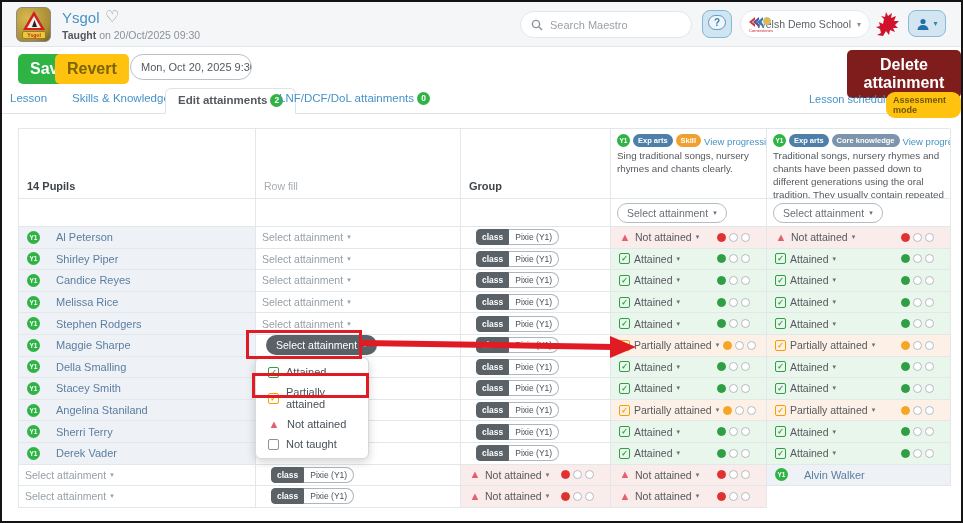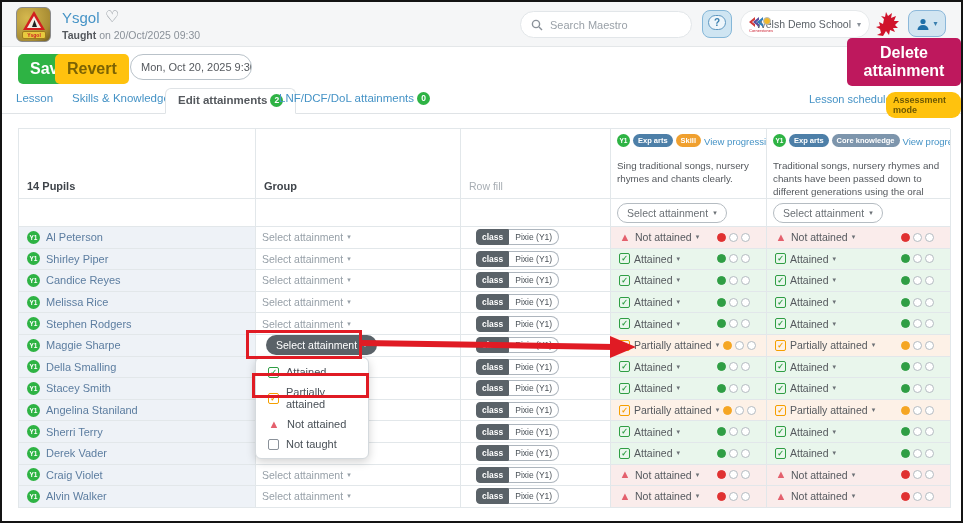--- a/index.html
+++ b/index.html
@@ -52,21 +52,21 @@
     border:1px solid #8cb8da; border-radius:8px; display:flex; align-items:center; justify-content:center; gap:3px; }
   .profilebtn .caret { font-size:8px; color:#3a7fae; }
   
   .btn { display:inline-block; border:none; border-radius:5px; font-size:16px; font-weight:bold;
     padding:6px 12px; cursor:pointer; font-family:"Liberation Sans", sans-serif; }
   .btn-save { position:absolute; left:16px; top:52px; background:#2eb344; color:#fff; }
   .btn-revert { position:absolute; left:53px; top:52px; background:#ffc20e; color:#7c6304; }
   .datepick { position:absolute; left:128px; top:52px; width:122px; height:26px; background:#fff;
     border:1px solid #b9c2c9; border-radius:13px; font-size:11px; color:#55595e; line-height:24px;
     padding:0 10px; white-space:nowrap; overflow:hidden; }
-  .btn-delete { position:absolute; left:845px; top:36px; background:#be185d; color:#fff; }
+  .btn-delete { position:absolute; left:845px; top:48px; background:#7f1d1d; color:#fff; }
   
   .tabbar { position:absolute; left:0; top:86px; width:959px; height:26px; border-bottom:1px solid #dfe3e6; }
   .tab { position:absolute; top:4px; font-size:11.5px; color:#4593c6; cursor:pointer; }
   .tab-active { position:absolute; top:0; height:26px; background:#fff; border:1px solid #dfe3e6; border-bottom:1px solid #fff;
     border-radius:6px 6px 0 0; font-size:11.5px; color:#55595e; font-weight:bold; padding:5px 12px 0 12px; }
   .tab-badge { display:inline-block; min-width:13px; height:13px; border-radius:7px; background:#2eb344; color:#fff;
     font-size:8.5px; font-weight:bold; text-align:center; line-height:13px; margin-left:3px; vertical-align:1px; }
   .lesson-sched { position:absolute; left:807px; top:5px; font-size:11px; color:#4593c6; }
   .assess-badge { position:absolute; left:884px; top:4px; background:#ffc20e; color:#6d5804; font-size:9px; font-weight:bold;
     border-radius:9px; padding:3px 7px; }
@@ -82,22 +82,22 @@
   .c-head.dim { color:#a7adb3; font-size:10.5px; }
   .c-assess-head { flex-direction:column; align-items:stretch; justify-content:flex-start; padding:5px 6px; white-space:normal; }
   .badgeline { display:flex; align-items:flex-end; gap:3px; }
   .y1badge { width:13px; height:13px; border-radius:50%; background:#2eb344; color:#fff; font-size:6.5px; font-weight:bold;
     display:inline-flex; align-items:center; justify-content:center; flex:none; }
   .pill { color:#fff; font-size:7.5px; font-weight:bold; border-radius:8px; padding:2px 5px; white-space:nowrap; flex:none; }
   .pill-subject { background:#4d7fa8; }
   .pill-skill { background:#f0a02f; }
   .pill-knowledge { background:#7d95ac; }
   .viewprog { margin-left:auto; color:#4593c6; font-size:9.5px; white-space:nowrap; }
-  .assess-desc { margin-top:13px; font-size:9.8px; line-height:1.32; color:#55595e; }
-  .c-pupil { background:#eef2f7; padding:0 8px; gap:6px; }
+  .assess-desc { margin-top:3px; font-size:9.8px; line-height:1.32; color:#55595e; }
+  .c-pupil { background:#eef2f7; padding:0 8px; gap:16px; }
   .pupil-name { color:#5c7da0; font-size:11px; }
   .c-rowfill { padding:0 6px; color:#97a0a8; font-size:10.5px; gap:4px; }
   .c-group { padding:0 6px; }
   .classbadge { display:inline-flex; align-items:center; height:15px; font-size:8.5px;padding-left:9px; }
   .classbadge .k { background:#5a6268; color:#fff; font-weight:bold; border-radius:4px 0 0 4px; padding:2px 5px; border:1px solid #5a6268; }
   .classbadge .v { background:#fff; color:#495057; border:1px solid #adb5bd; border-left:none; border-radius:0 8px 8px 0; padding:2px 6px; }
   .selpill { display:inline-flex; align-items:center; gap:5px; border:1px solid #b5bcc2; border-radius:12px;
     background:#fff; color:#6b7075; font-size:10.5px; padding:3px 9px; margin-left:6px; }
   .caret { font-size:7px; color:#6b7075; }
   .c-status { padding:0 8px; gap:4px; }
@@ -174,33 +174,33 @@
       <span class="caret">▾</span>
     </div>
   </div>
 
   <button class="btn btn-save">Save</button>
   <button class="btn btn-revert">Revert</button>
   <div class="datepick">Mon, Oct 20, 2025 9:30 AM</div>
   <button class="btn btn-delete">Delete attainment</button>
 
   <div class="tabbar">
-    <span class="tab" style="left:14px">Lesson</span>
+    <span class="tab" style="left:8px">Lesson</span>
     <span class="tab" style="left:70px">Skills &amp; Knowledge</span>
     <span class="tab-active" style="left:163px"><span>Edit attainments</span><span class="tab-badge">2</span></span>
     <span class="tab" style="left:277px"><span>LNF/DCF/DoL attainments</span><span class="tab-badge">0</span></span>
     <span class="lesson-sched">Lesson schedule</span>
     <span class="assess-badge">Assessment mode</span>
   </div>
 
   <div class="grid">
 
     <div class="c c-head bold">14 Pupils</div>
+    <div class="c c-head dim">Row fill</div>
     <div class="c c-head bold">Group</div>
-    <div class="c c-head dim">Row fill</div>
     <div class="c c-assess-head">
       <div class="badgeline">
         <span class="y1badge">Y1</span>
         <span class="pill pill-subject">Exp arts</span>
         <span class="pill pill-skill">Skill</span>
         <span class="viewprog">View progression</span>
       </div>
       <div class="assess-desc">Sing traditional songs, nursery rhymes and chants clearly.</div>
     </div>
     <div class="c c-assess-head">
@@ -661,24 +661,20 @@
         <span style="display: inline-flex; align-items: center; gap: 4px;">
           <span class="sicon attained">✓</span>
           <span class="slabel">Attained</span>
           <span class="caret">▾</span>
         </span>
         <span class="dots">
           <span class="dot fill-attained"></span>
           <span class="dot"></span>
           <span class="dot"></span>
         </span>
-      </div>
-      <div class="c c-pupil">
-        <span class="y1badge">Y1</span>
-        <span class="pupil-name">Craig Violet</span>
       </div>
       <div class="c c-rowfill">
         <span style="display: inline-flex; align-items: center; gap: 4px;">
           <span>Select attainment</span>
           <span class="caret" style="color: rgb(151, 160, 168);">▾</span>
         </span>
       </div>
       <div class="c c-group">
         <span class="classbadge">
           <span class="k">class</span>

